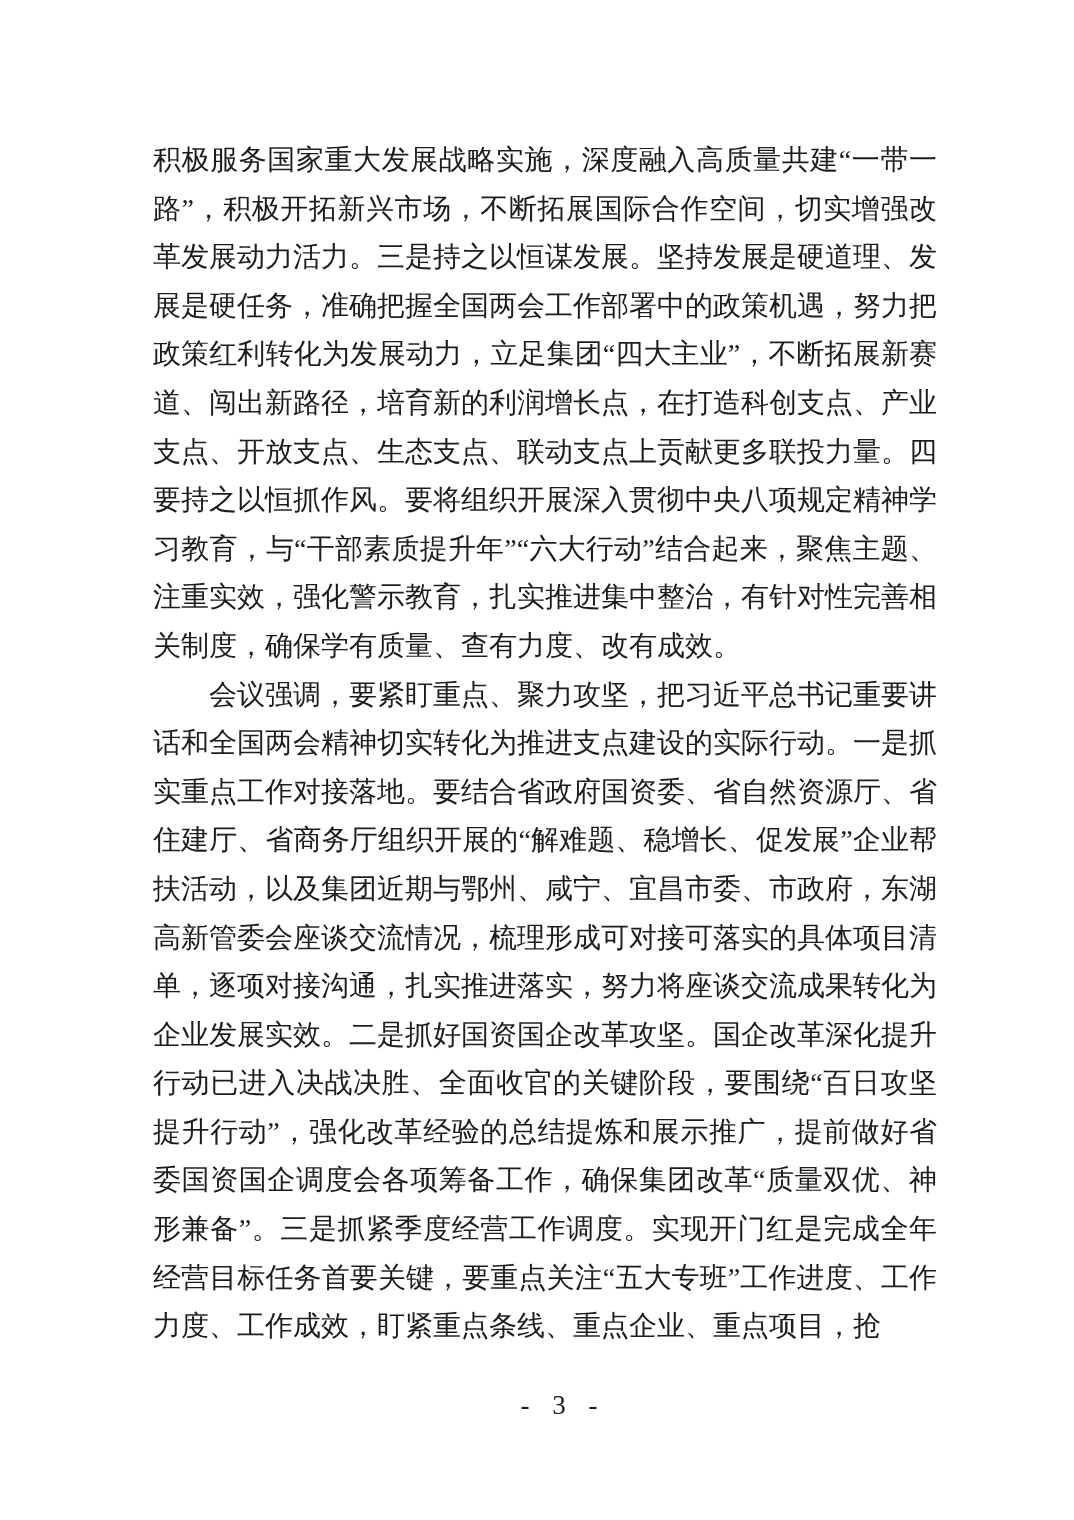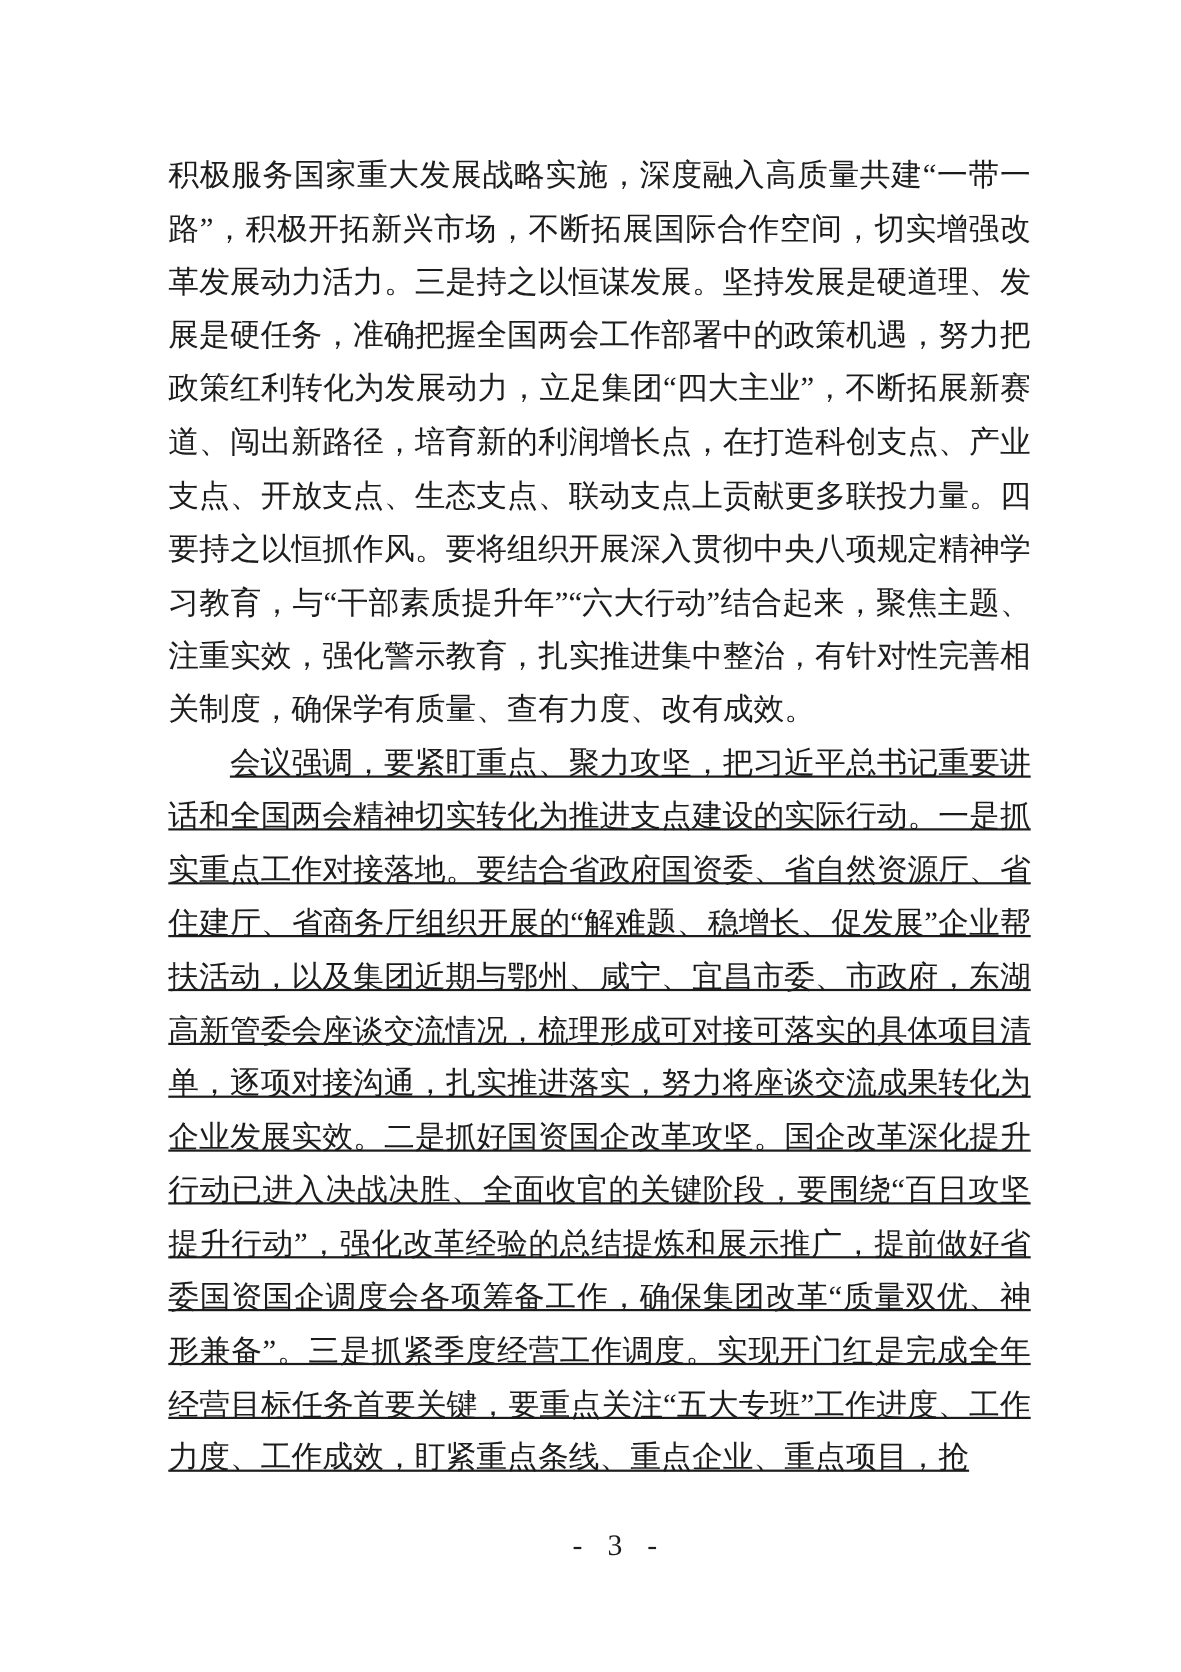--- a/index.html
+++ b/index.html
@@ -28,21 +28,20 @@
     margin: 0;
     font-size: 28px;
     line-height: 48.6px;
     text-align: justify;
     text-justify: inter-ideograph;
     letter-spacing: 0;
     word-break: break-all;
   }
   .para.indent {
     text-indent: 56px;
-    text-decoration: underline;
   }
   .page-number {
     position: absolute;
     top: 1390px;
     left: 0;
     width: 1074px;
     text-align: center;
     text-indent: 46px;
     font-size: 27px;
     color: #1c1c1c;

